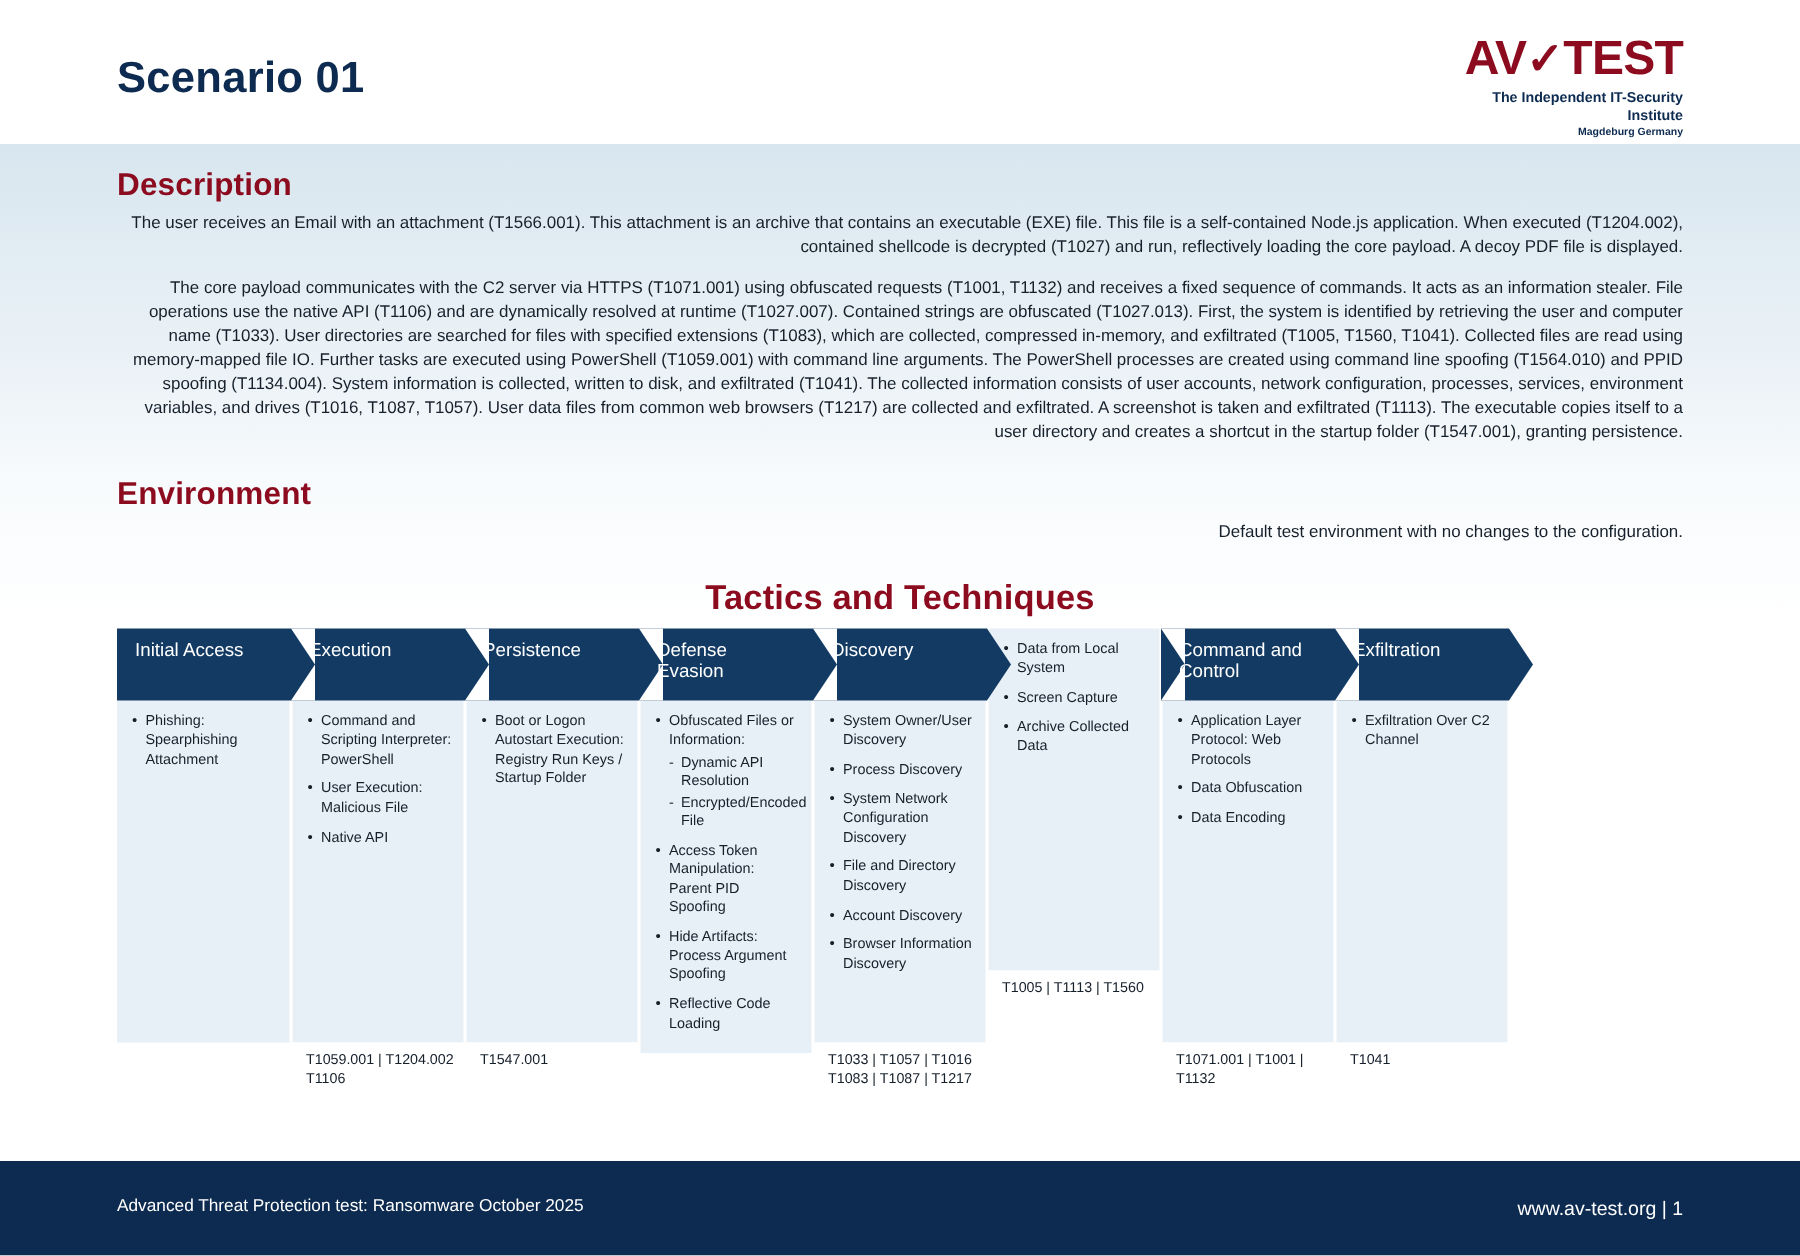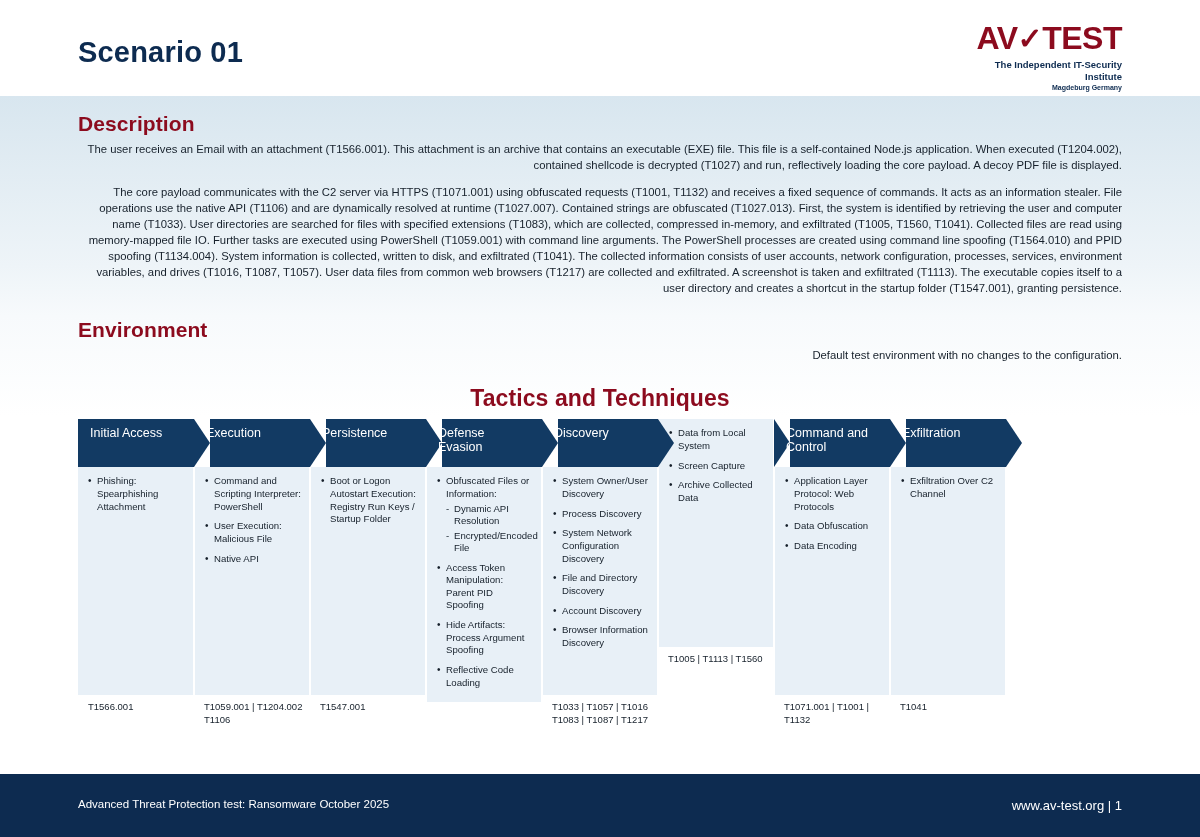--- a/index.html
+++ b/index.html
@@ -246,21 +246,20 @@
       <div class="matrix" id="matrix">
           <div class="col">
             <div class="hdr">
               <span>Initial Access</span>
             </div>
             <div class="body">
               <ul class="tech">
                 <li><span>Phishing: Spearphishing Attachment</span></li>
               </ul>
             </div>
-            <div class="ids">T1566.001</div>
           </div>
           <div class="col">
             <div class="hdr">
               <span>Execution</span>
             </div>
             <div class="body">
               <ul class="tech">
                 <li><span>Command and Scripting Interpreter: PowerShell</span></li>
                 <li><span>User Execution: Malicious File</span></li>
                 <li><span>Native API</span></li>

